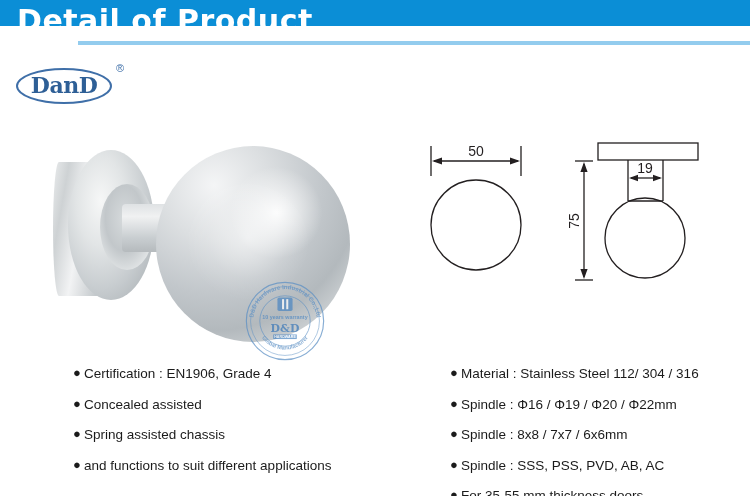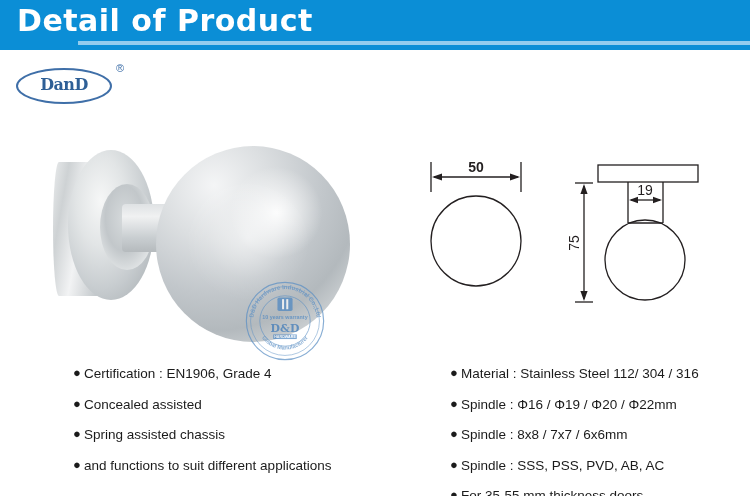--- a/index.html
+++ b/index.html
@@ -13,21 +13,21 @@
     font-family: "Liberation Sans", sans-serif;
     overflow: hidden;
     position: relative;
   }
 
   
   .banner {
     position: absolute;
     left: 0; top: 0;
     width: 750px;
-    height: 50px;
+    height: 26px;
     background: #0b8ed6;
   }
   .banner-title {
     position: absolute;
     left: 17px;
     top: 3px;
     font-size: 30px;
     font-weight: bold;
     color: #ffffff;
     letter-spacing: 0.5px;
@@ -62,21 +62,21 @@
   }
   .logo-text {
     position: absolute;
     left: 0; top: 8px;
     width: 96px;
     height: 36px;
     line-height: 34px;
     text-align: center;
     font-family: "DejaVu Serif", serif;
     font-weight: bold;
-    font-size: 16px;
+    font-size: 22px;
     color: #2e5f96;
     letter-spacing: -0.5px;
   }
   .logo-reg {
     position: absolute;
     left: 100px;
     top: 2px;
     font-size: 11px;
     color: #3f6fa8;
     font-family: "Liberation Sans", sans-serif;
@@ -154,29 +154,28 @@
     top: 279px;
     width: 84px;
     height: 84px;
     opacity: 0.72;
   }
 
   
   .draw-front {
     position: absolute;
     left: 410px;
-    top: 148px;
+    top: 132px;
     width: 165px;
     height: 170px;
-    font-weight: bold;
   }
   .draw-side {
     position: absolute;
     left: 563px;
-    top: 150px;
+    top: 128px;
     width: 185px;
     height: 185px;
   }
 
   
   .spec-col {
     position: absolute;
     font-size: 13.5px;
     color: #1b1b1b;
     font-family: "Liberation Sans", sans-serif;

